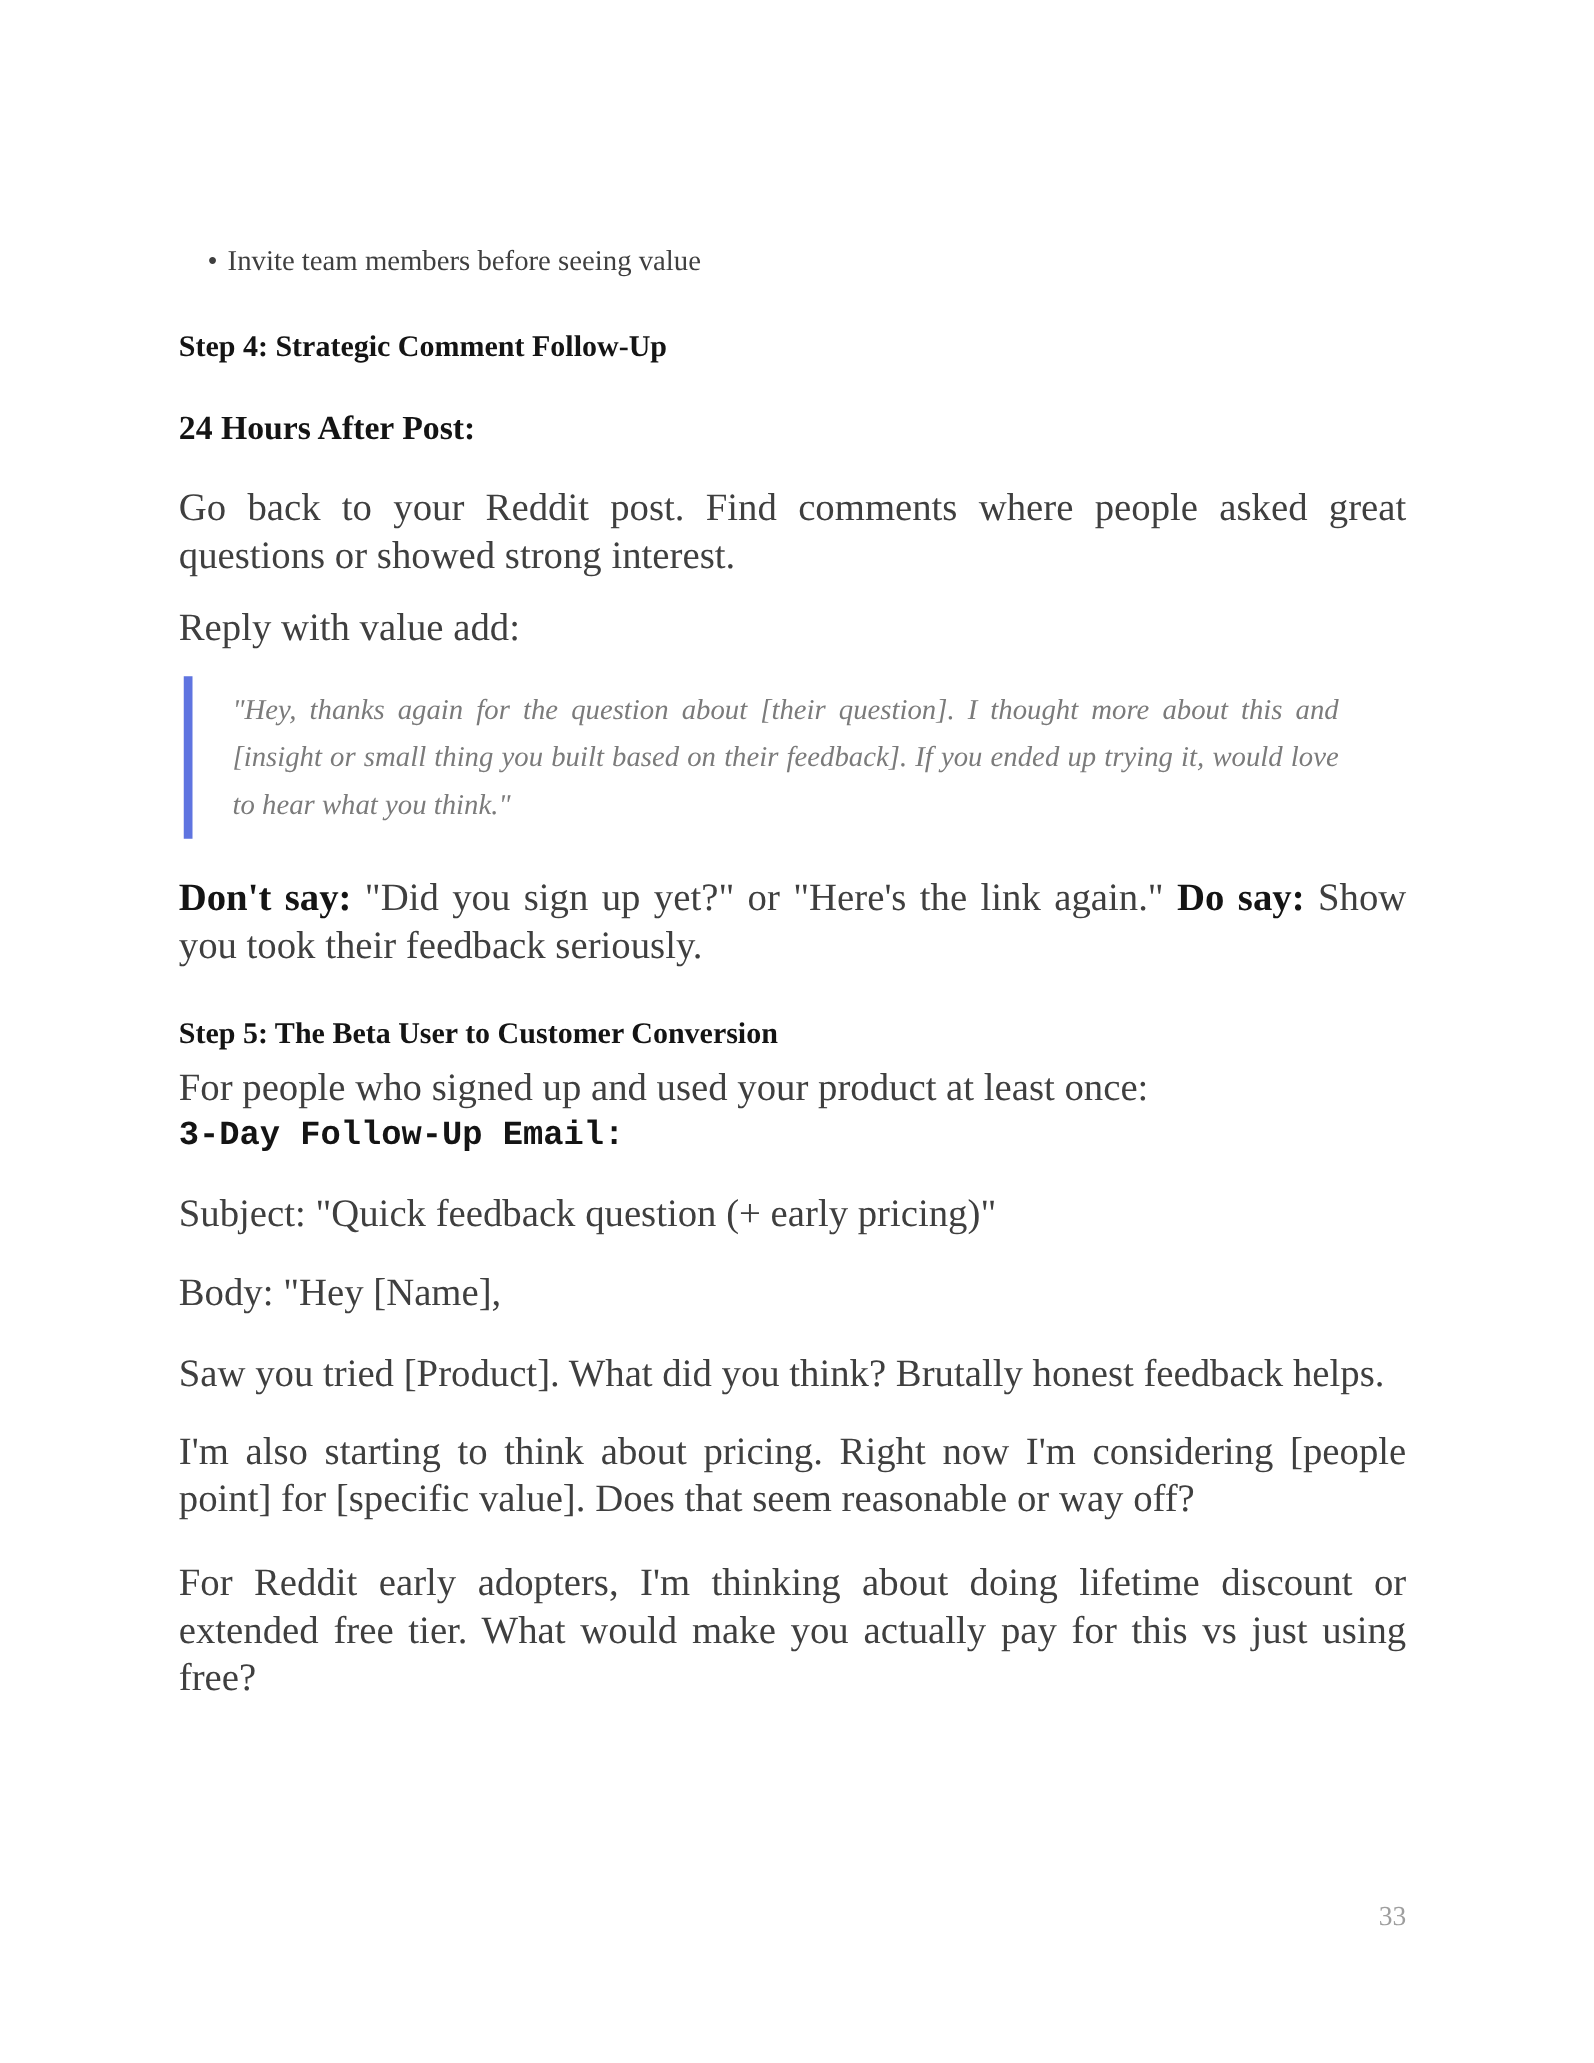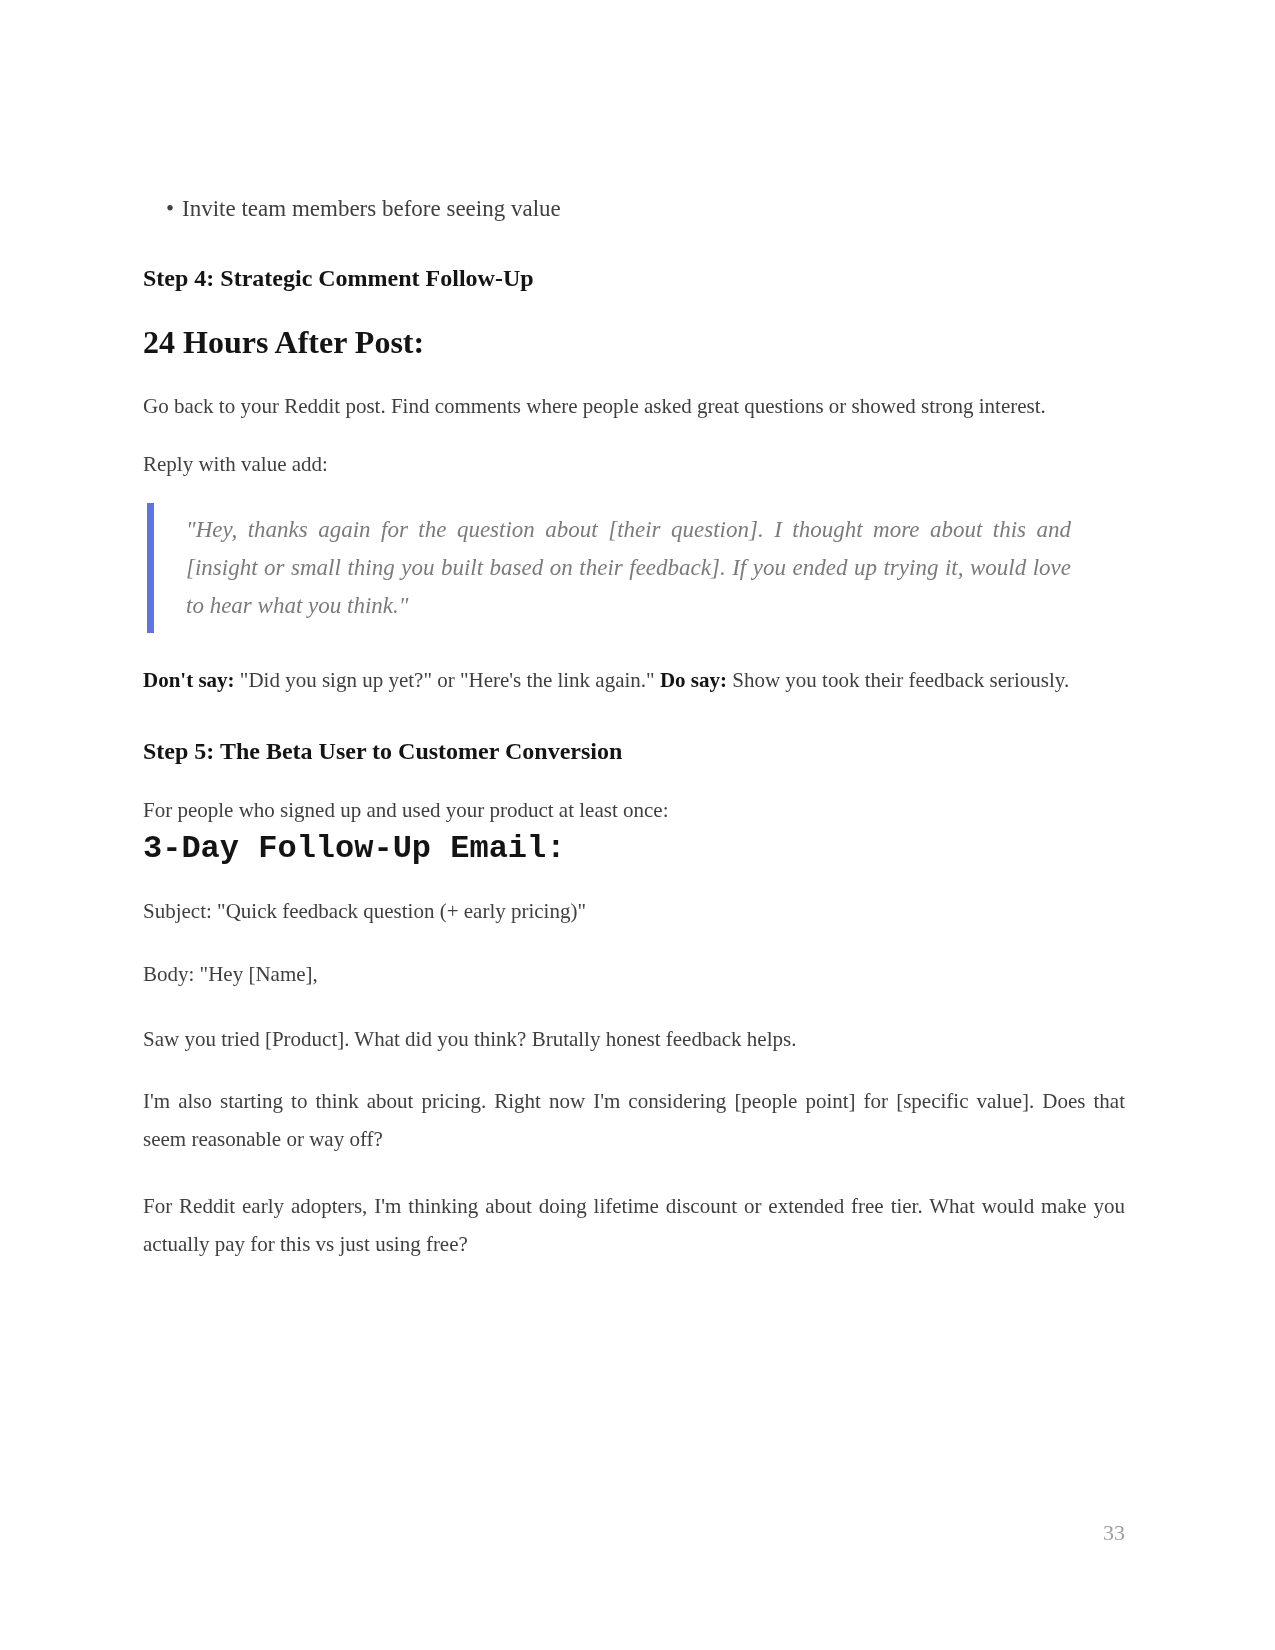--- a/index.html
+++ b/index.html
@@ -20,33 +20,33 @@
     font-family:"Liberation Serif","DejaVu Serif",serif;
     overflow:hidden;
   }
   .content{
     position:absolute;
     left:143px;
     right:150px;
     top:190px;
   }
   .body-text{
-    font-size:21px;
+    font-size:31px;
     line-height:38px;
     color:var(--body-text);
     text-align:justify;
   }
   h2.doc-h2{
     font-size:24px;
     line-height:44px;
     font-weight:bold;
     color:var(--heading-text);
   }
   h3.doc-h3{
-    font-size:32px;
+    font-size:27px;
     line-height:40px;
     font-weight:bold;
     color:var(--heading-text);
   }
   .bullet-row{
     padding-left:23px;
     font-size:23px;
     line-height:38px;
     color:var(--body-text);
   }
@@ -63,21 +63,21 @@
     padding:8px 0 8px 32px;
     border-left:7px solid var(--quote-border);
     font-style:italic;
     font-size:23px;
     line-height:38px;
     color:var(--quote-text);
     text-align:justify;
   }
   .mt-dontsay{margin-top:28px;}
   .mt-step5{margin-top:30px;}
-  .mt-forpeople{margin-top:18px;}
+  .mt-forpeople{margin-top:2px;}
   .mt-email{font-family:Liberation Mono, monospace;}
   .mt-subject{margin-top:23px;}
   .mt-body{margin-top:25px;}
   .mt-saw{margin-top:27px;}
   .mt-pricing{margin-top:24px;}
   .mt-adopters{margin-top:29px;}
   .bold-inline{font-weight:bold;color:var(--heading-text);}
   .page-number{
     position:absolute;
     top:1518px;

